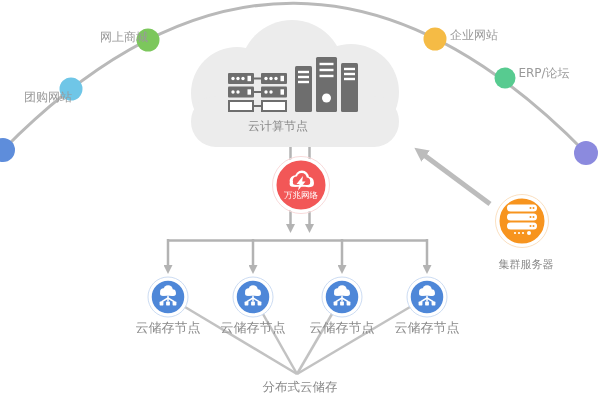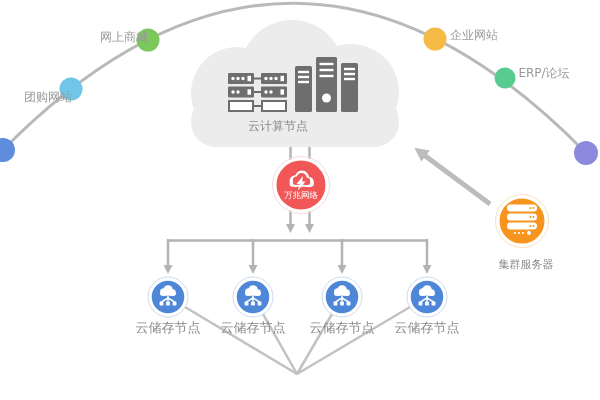--- a/index.html
+++ b/index.html
@@ -240,14 +240,15 @@
   <div class="label" style="left:544px;top:67px;text-align:right;">ERP/论坛</div>
 
   <div class="label label-node" style="left:278px;top:120px;">云计算节点</div>
   <div class="label label-network" style="left:301px;top:191px;">万兆网络</div>
 
   <div class="label label-storage" style="left:168px;top:321px;">云储存节点</div>
   <div class="label label-storage" style="left:253px;top:321px;">云储存节点</div>
   <div class="label label-storage" style="left:342px;top:321px;">云储存节点</div>
   <div class="label label-storage" style="left:427px;top:321px;">云储存节点</div>
 
+  <div class="label label-distributed" style="left:300px;top:380px;">分布式云储存</div>
   <div class="label label-cluster" style="left:526px;top:259px;">集群服务器</div>
 </div>
 
 </body></html>

